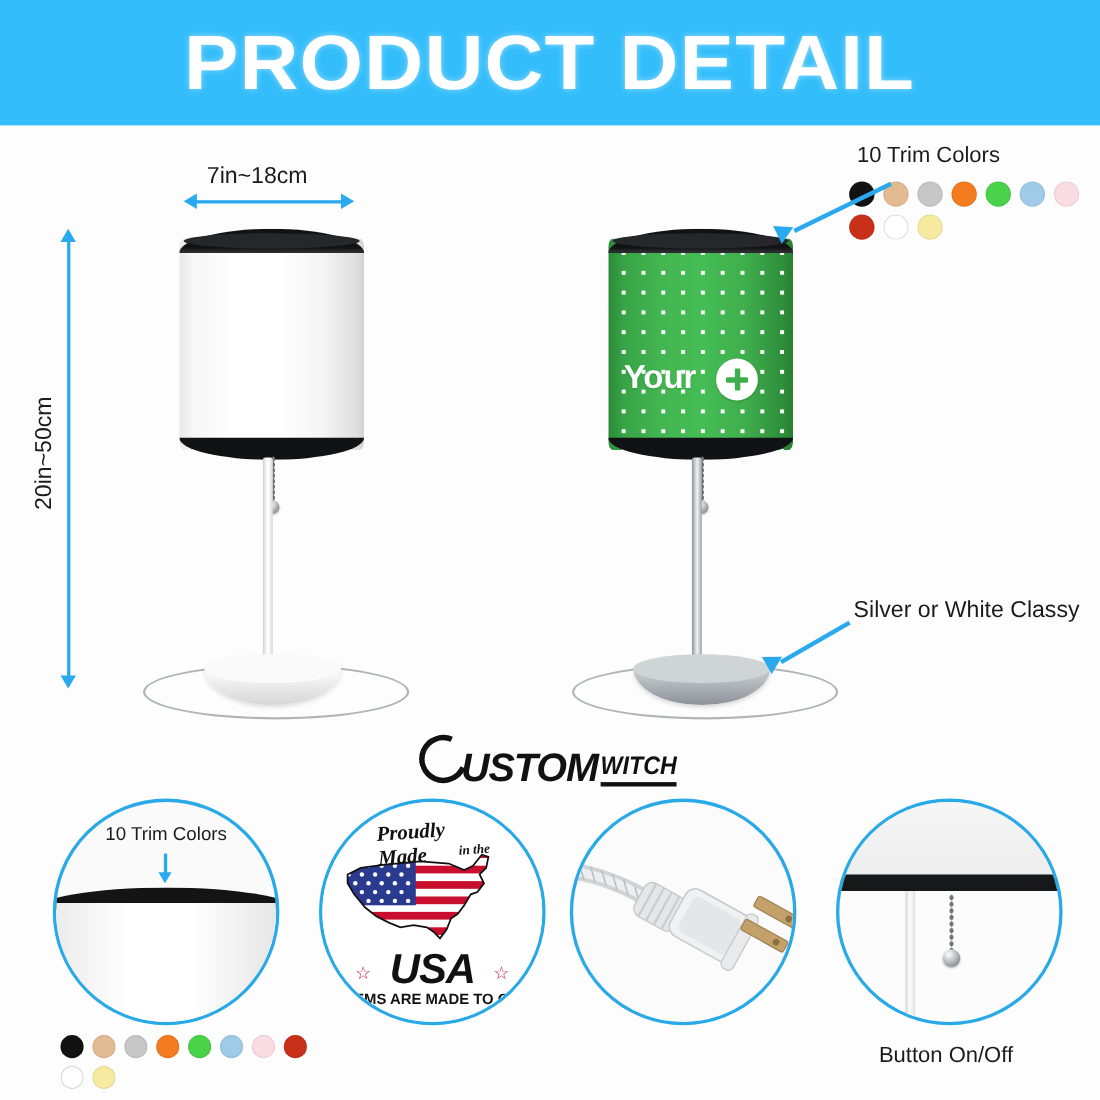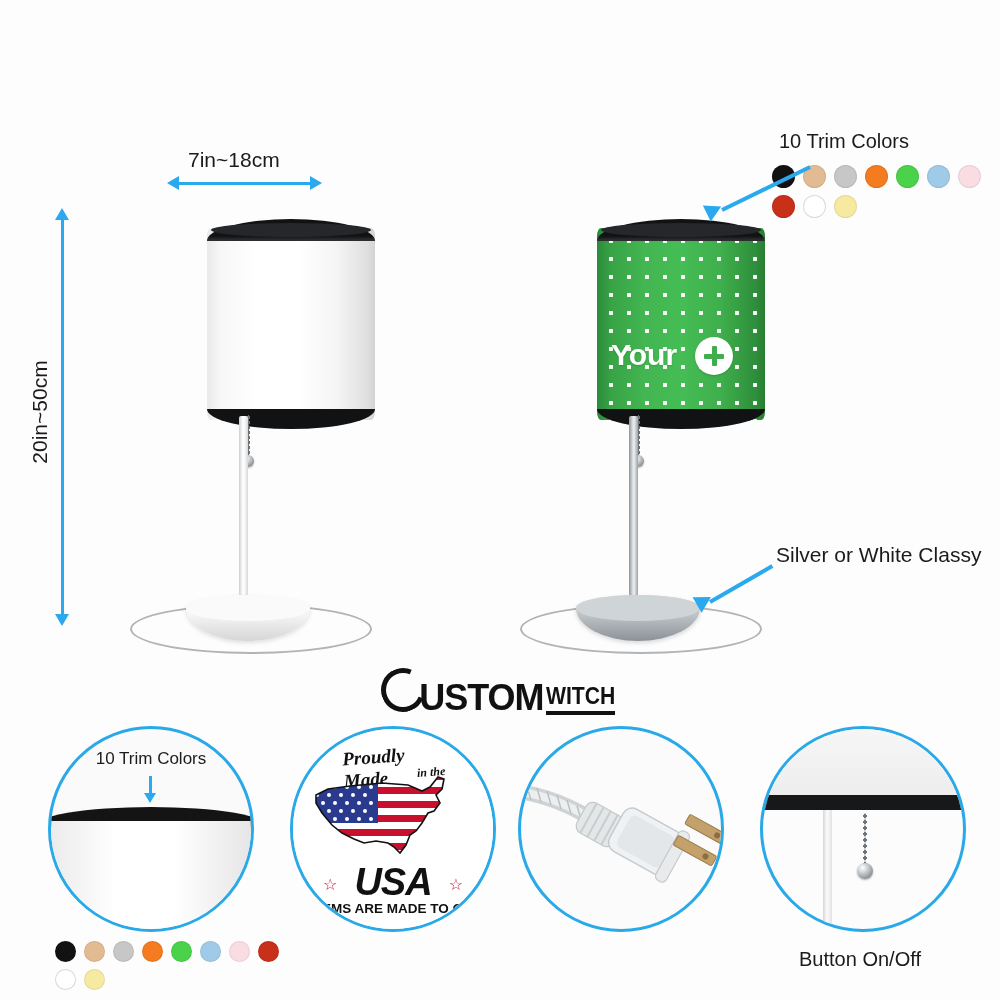--- a/index.html
+++ b/index.html
@@ -52,24 +52,23 @@
   .dim-v .ar-t{top:0;border-bottom:12px solid #2aa9ef;}
   .dim-v .ar-b{bottom:0;border-top:12px solid #2aa9ef;}
   .dim-v-label{
     left:-25px;top:400px;width:130px;text-align:center;font-size:21px;
     transform:rotate(-90deg);transform-origin:center center;
   }
 
   
   .lamp{position:absolute;}
   .shade{
-    position:absolute;left:0;top:16px;width:168px;height:210px;
+    position:absolute;left:0;top:5px;width:168px;height:210px;
     border-radius:8px/10px;
     overflow:hidden;
-    margin-left:44px;
   }
   .shade-body{
     position:absolute;left:0;top:9px;width:168px;height:192px;
     border-radius:4px/8px;
   }
   .shade-white{
     background:linear-gradient(90deg,#e9e9e9 0%,#f7f7f7 8%,#ffffff 30%,#ffffff 55%,#f4f4f4 78%,#dedede 96%,#d2d2d2 100%);
   }
   .shade-green{
     background:linear-gradient(90deg,#2c8a3a 0%,#37a345 8%,#43b551 28%,#45bd55 50%,#3fae4c 74%,#2f8f3c 94%,#27802f 100%);
@@ -134,21 +133,21 @@
   .arrow-diag{position:absolute;}
   .arrow-diag .shaft{position:absolute;height:4px;background:#2aa9ef;transform-origin:left center;}
   .arrow-diag .head{position:absolute;width:0;height:0;
     border-top:9px solid transparent;border-bottom:9px solid transparent;border-right:16px solid #2aa9ef;}
 
   
   .swatch-wrap{position:absolute;display:flex;flex-wrap:wrap;}
   .swatch{border-radius:50%;margin-right:8px;margin-bottom:7px;box-shadow:0 0 0 1px rgba(0,0,0,.07) inset;}
 
   
-  .logo{position:absolute;left:0;top:668px;width:1000px;text-align:center;}
+  .logo{position:absolute;left:0;top:668px;width:1000px;text-align:center;font-style:italic;}
   .logo-inner{display:inline-flex;align-items:flex-end;}
   .logo-c{
     width:34px;height:34px;border-radius:50%;
     border:5px solid #111;border-right-color:transparent;
     margin-right:-6px;margin-bottom:3px;transform:rotate(-22deg);
   }
   .logo-custom{font-weight:bold;font-size:36px;letter-spacing:-1px;color:#111;line-height:34px;}
   .logo-witch{font-weight:bold;font-size:23px;letter-spacing:0px;color:#111;line-height:26px;
     border-bottom:4px solid #111;padding-bottom:2px;transform:scaleX(.92);}
 
@@ -174,20 +173,23 @@
 
   .small-arrow-down{position:absolute;width:3px;background:#2aa9ef;}
   .small-arrow-down:after{content:"";position:absolute;left:-5px;bottom:-9px;width:0;height:0;
     border-left:6.5px solid transparent;border-right:6.5px solid transparent;border-top:10px solid #2aa9ef;}
 </style>
 </head>
 <body>
 
 <div id="page">
 
+  <div class="banner">
+    <div class="banner-title">PRODUCT DETAIL</div>
+  </div>
 
   <div class="lbl dim-h-label">7in~18cm</div>
   <div class="dim-h">
     <div class="ar-l"></div>
     <div class="bar"></div>
     <div class="ar-r"></div>
   </div>
 
   <div class="dim-v">
     <div class="ar-t"></div>

